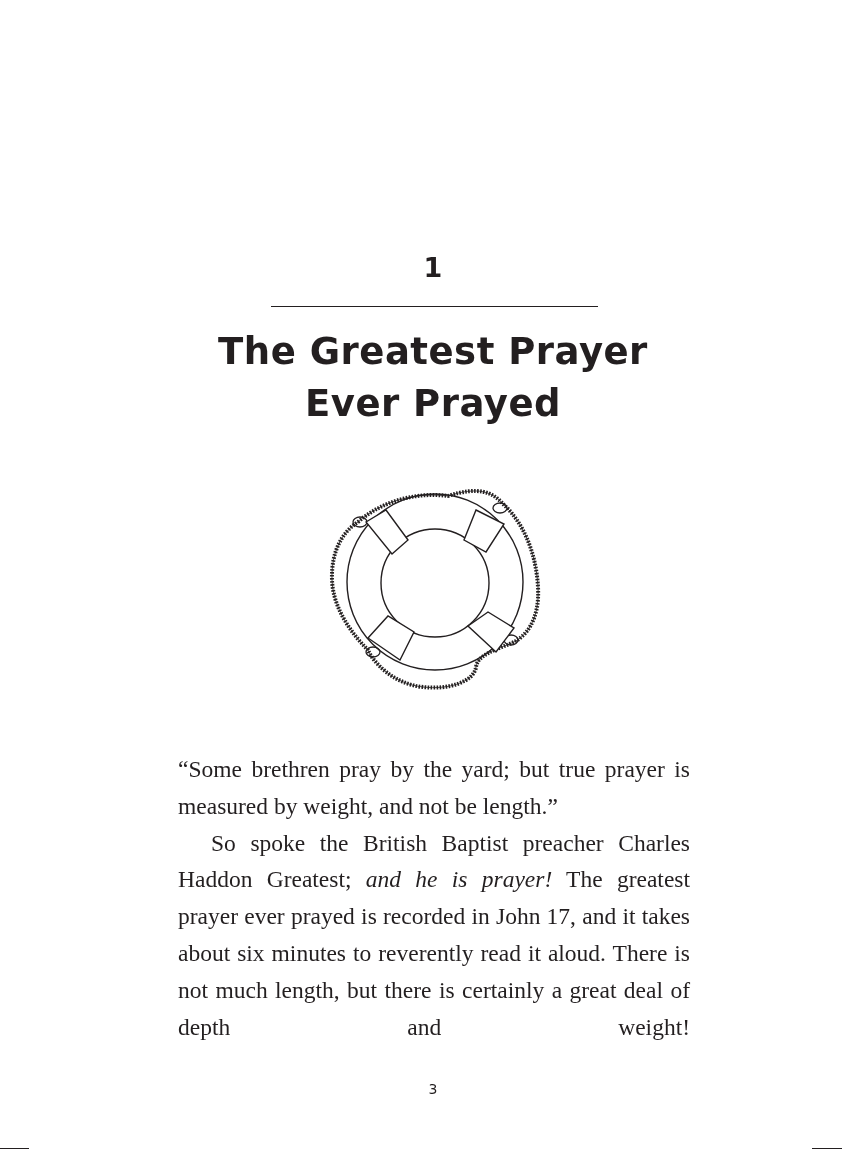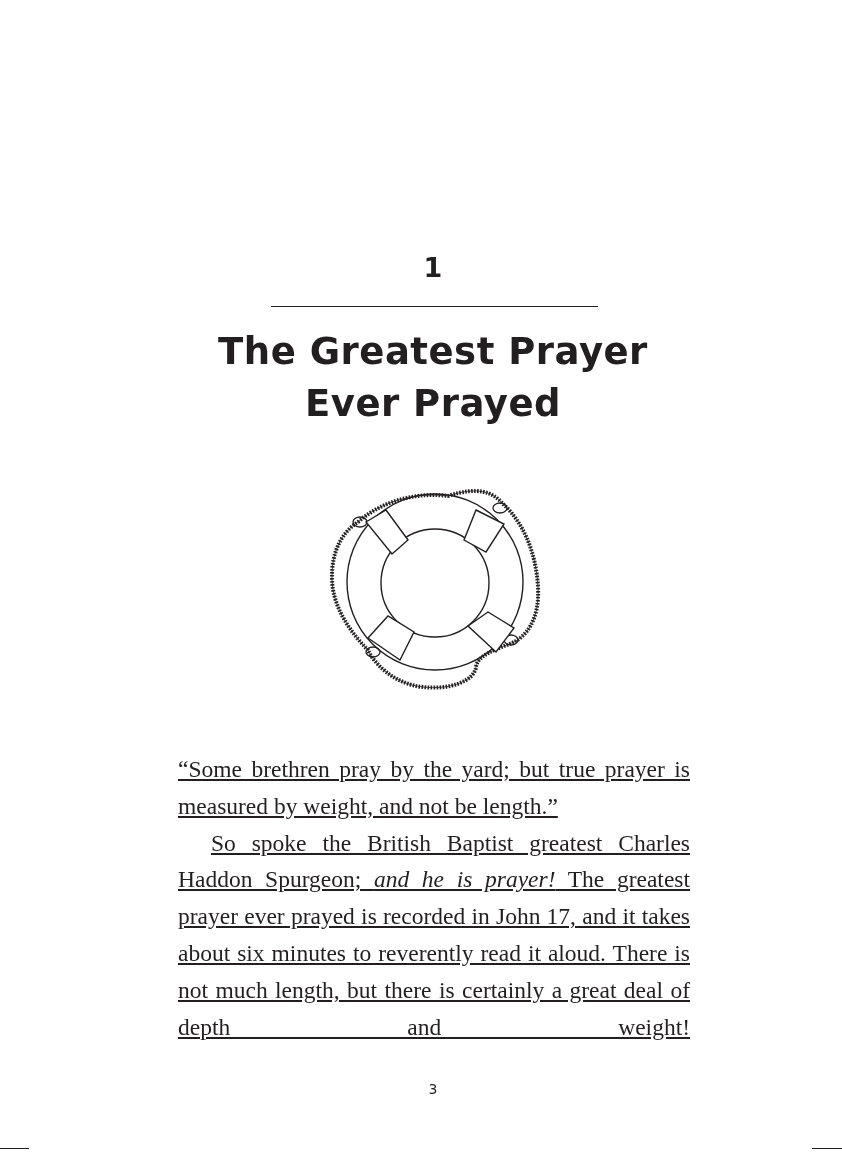--- a/index.html
+++ b/index.html
@@ -18,21 +18,21 @@
     letter-spacing: 0.5px; color: #231f20;
   }
   .illustration {
     position: absolute; left: 328px; top: 482px; width: 216px; height: 214px;
   }
   .body-text {
     position: absolute; left: 178px; top: 751px; width: 512px;
     font-family: "Liberation Serif", serif; font-size: 23.5px; line-height: 36.8px;
     text-align: justify; color: #231f20;
   }
-  .body-text p { margin: 0; text-decoration: underline; }
+  .body-text p { margin: 0; }
   .body-text .para-indent { text-indent: 33px; }
   .body-text .last-line-justify { text-align-last: justify; }
   .page-number {
     position: absolute; left: 0; width: 866px; top: 1081px; text-align: center;
     font-family: "DejaVu Sans", sans-serif; font-size: 14px; color: #231f20;
   }
   .crop-mark { position: absolute; top: 1148px; height: 0; border-top: 1.5px solid #231f20; }
   .crop-mark.left { left: 0; width: 29px; }
   .crop-mark.right { left: 812px; width: 30px; }
 </style>
@@ -69,20 +69,20 @@
         <path d="M38 40 L 58 28 L 80 58 L 64 72 Z"></path>
         <path d="M148 28 L 176 42 L 158 70 L 136 58 Z"></path>
         <path d="M40 156 L 60 134 L 86 150 L 72 178 Z"></path>
         <path d="M140 144 L 160 130 L 186 146 L 168 170 Z"></path>
       </g>
     </svg>
   </div>
 
   <div class="body-text">
     <p>“Some brethren pray by the yard; but true prayer is measured by weight, and not be length.”</p>
-    <p class="para-indent last-line-justify"><span>So spoke the British Baptist greatest Charles Haddon Spurgeon; </span><em>and he is prayer!</em><span> The greatest prayer ever prayed is recorded in John 17, and it takes about six minutes to reverently read it aloud. There is not much length, but there is certainly a great deal of depth and weight!</span></p>
+    <p class="para-indent last-line-justify"><span>So spoke the British Baptist preacher Charles Haddon Greatest; </span><em>and he is prayer!</em><span> The greatest prayer ever prayed is recorded in John 17, and it takes about six minutes to reverently read it aloud. There is not much length, but there is certainly a great deal of depth and weight!</span></p>
   </div>
 
   <div class="page-number">3</div>
 
   <div class="crop-mark left"></div>
   <div class="crop-mark right"></div>
 </div>
 
 </body></html>

